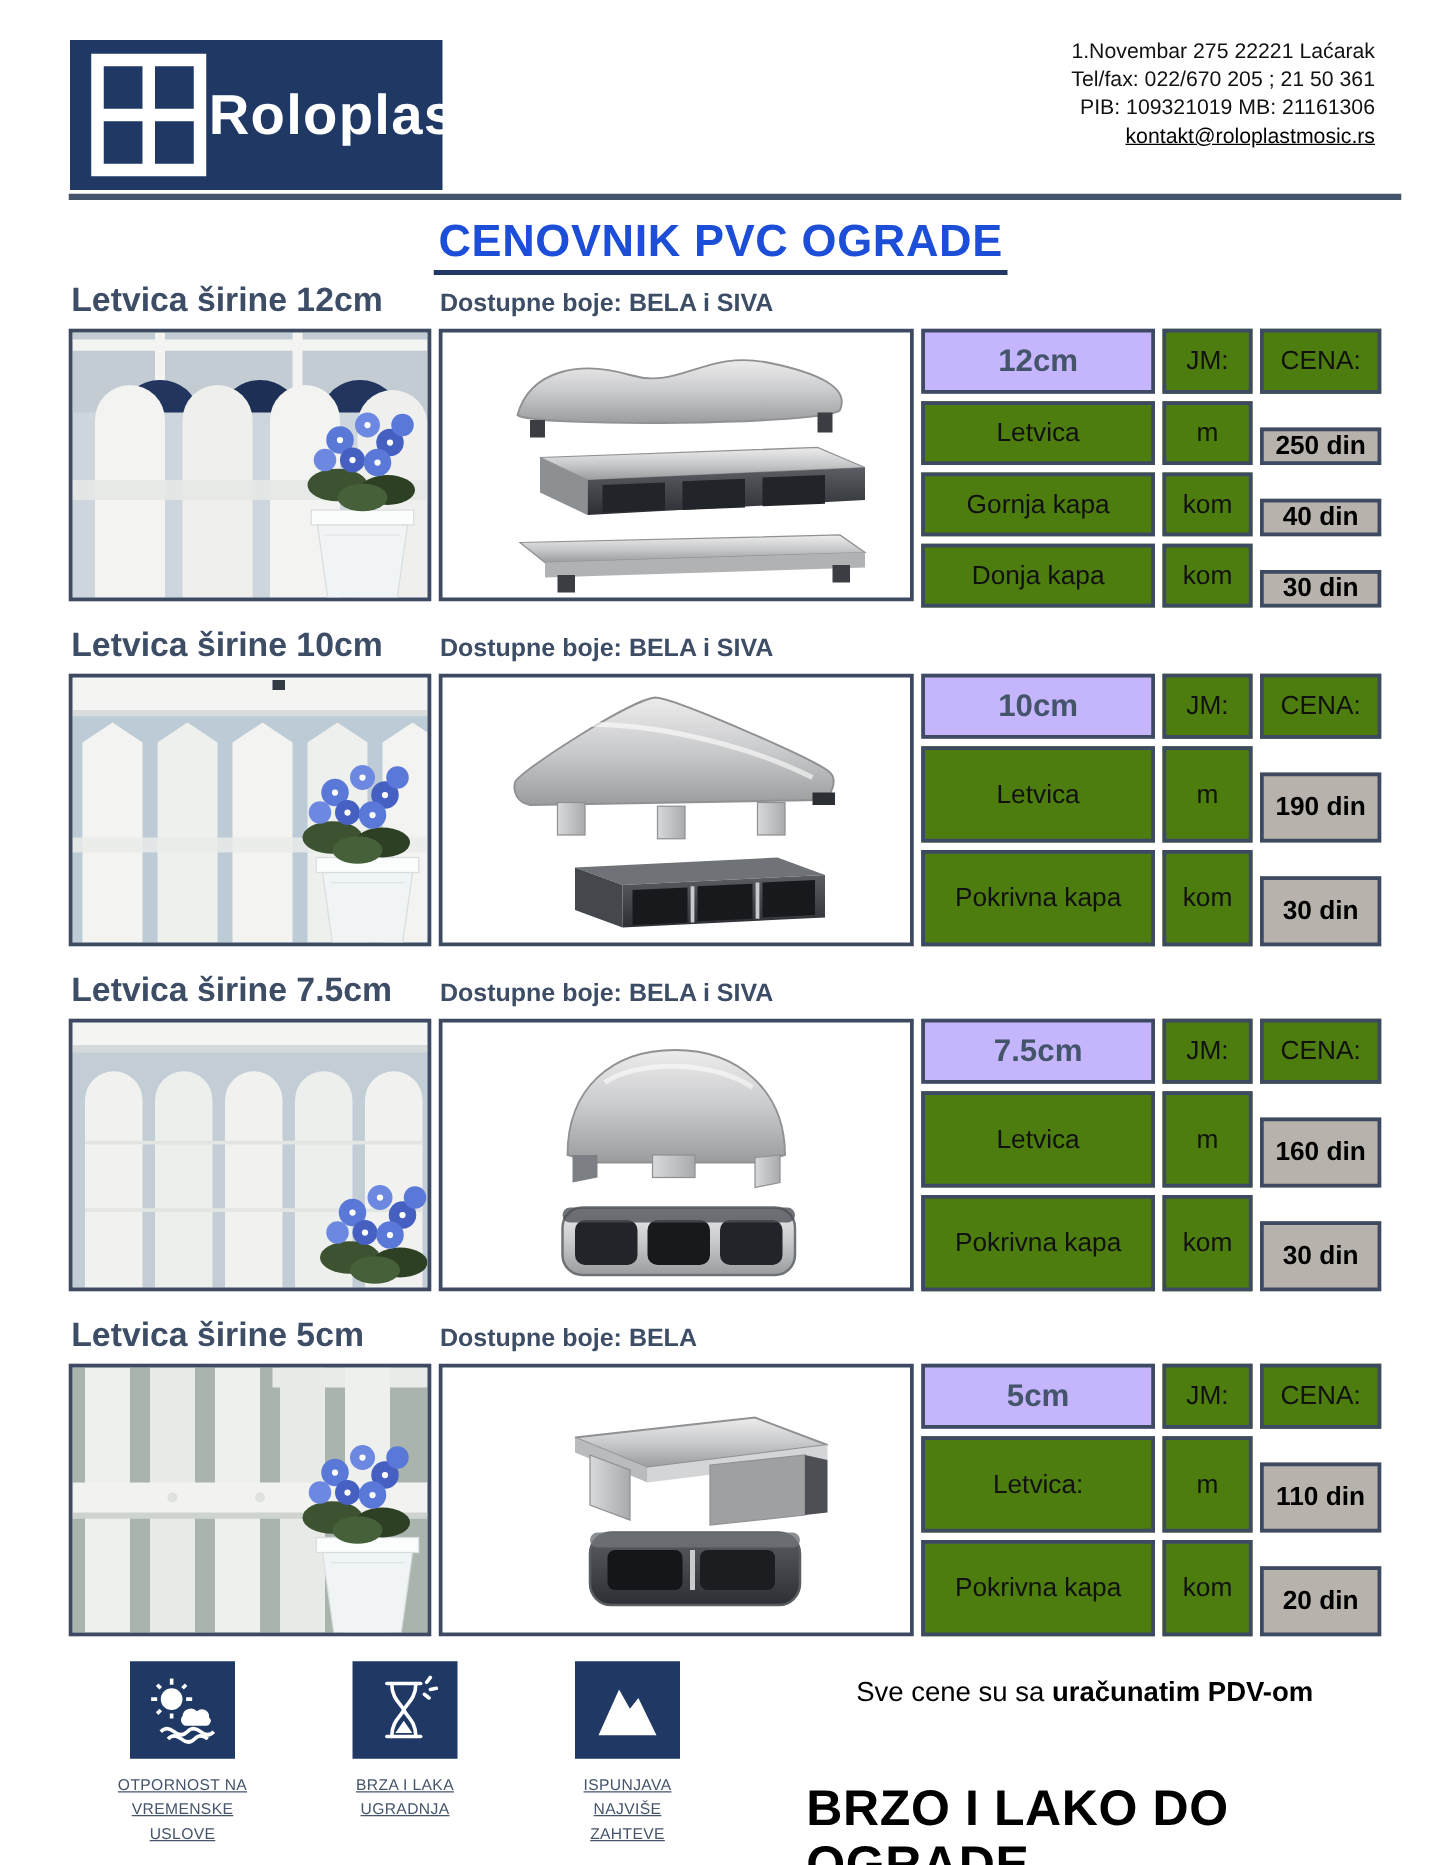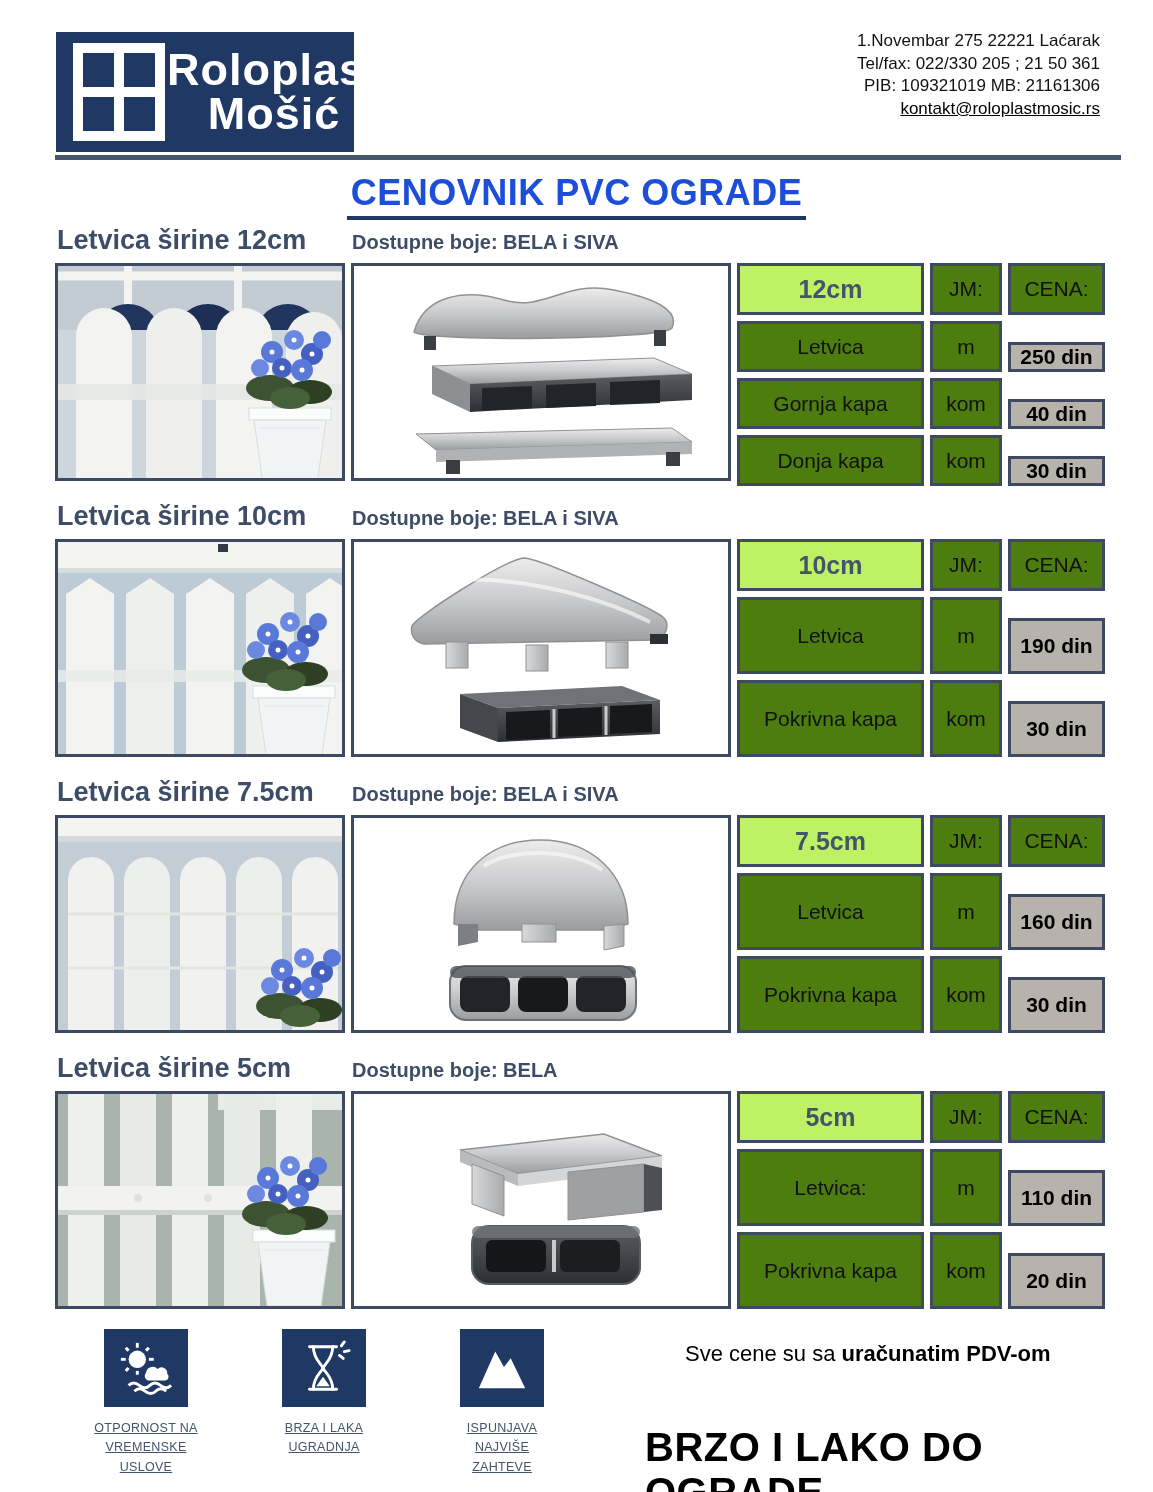--- a/index.html
+++ b/index.html
@@ -41,21 +41,21 @@
   .photo-box svg,.render-box svg{display:block;}
   
   .ptable{width:368px;height:218px;display:grid;grid-template-columns:187px 72px 97px;gap:6px;box-sizing:border-box;}
   .ptable.rows3{grid-template-rows:52px 1fr 1fr 1fr;}
   .ptable.rows2{grid-template-rows:52px 1fr 1fr;}
   .cell{
     border:3px solid #3e4a61;box-sizing:border-box;background:#4d7c0f;
     display:flex;align-items:center;justify-content:center;
     font-size:21px;color:#111111;text-align:center;
   }
-  .cell.size{background:#bef264;color:#44546a;font-weight:bold;font-size:25px;}
+  .cell.size{background:#c4b5fd;color:#44546a;font-weight:bold;font-size:25px;}
   .cell.price{background:#b7b2ab;font-weight:bold;color:#000000;margin-top:21px;}
   
   .footer{display:flex;margin-top:20px;padding-left:57px;}
   .features{display:flex;width:540px;flex:0 0 auto;}
   .feature{width:178px;display:flex;flex-direction:column;align-items:center;}
   .feature-icon{width:84px;height:78px;background:#1f3864;display:flex;align-items:center;justify-content:center;}
   .feature-label{
     margin-top:12px;font-size:12.5px;line-height:1.55;color:#44546a;
     text-align:center;white-space:pre-line;letter-spacing:0.3px;text-decoration:underline;
   }
@@ -112,26 +112,25 @@
 
   <div class="header">
     <div class="logo-box">
       <svg class="logo-window" width="96" height="100" viewBox="0 0 96 100">
         <rect x="7" y="6" width="82" height="88" fill="none" stroke="#ffffff" stroke-width="10"></rect>
         <line x1="48" y1="6" x2="48" y2="94" stroke="#ffffff" stroke-width="10"></line>
         <line x1="7" y1="50" x2="89" y2="50" stroke="#ffffff" stroke-width="10"></line>
       </svg>
       <div class="logo-text">
         <div>Roloplast</div>
-        <div>Mošić</div>
       </div>
     </div>
     <div class="contact">
       <div>1.Novembar 275   22221 Laćarak</div>
-      <div>Tel/fax: 022/330 205 ; 21 50 361</div>
+      <div>Tel/fax: 022/670 205 ; 21 50 361</div>
       <div>PIB: 109321019   MB: 21161306</div>
       <div><a>kontakt@roloplastmosic.rs</a></div>
     </div>
     <div class="top-divider"></div>
   </div>
 
   <div class="title">CENOVNIK PVC OGRADE</div>
 
   <div class="section first">
     <div class="sec-head">

